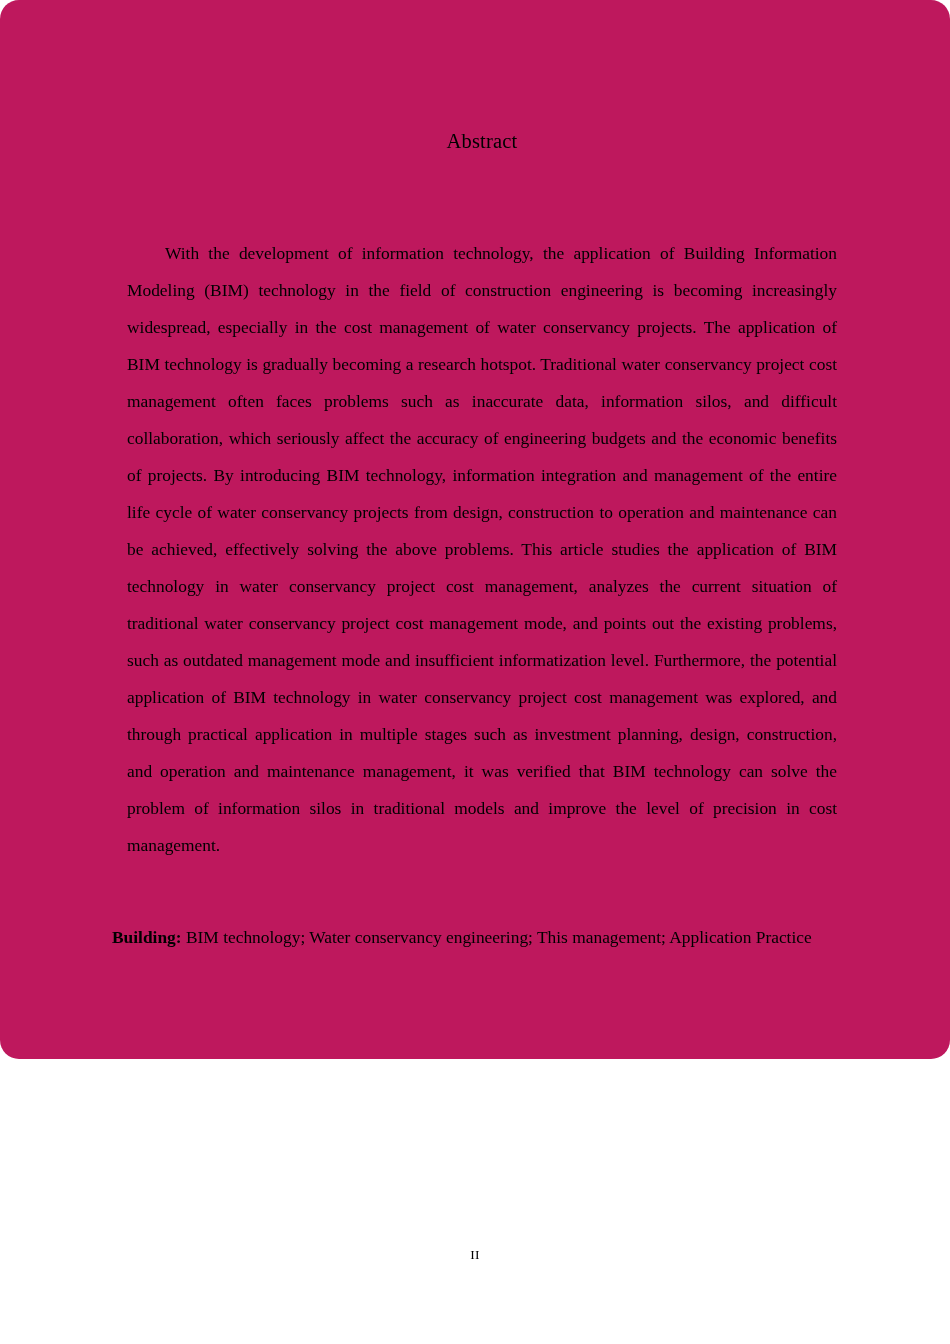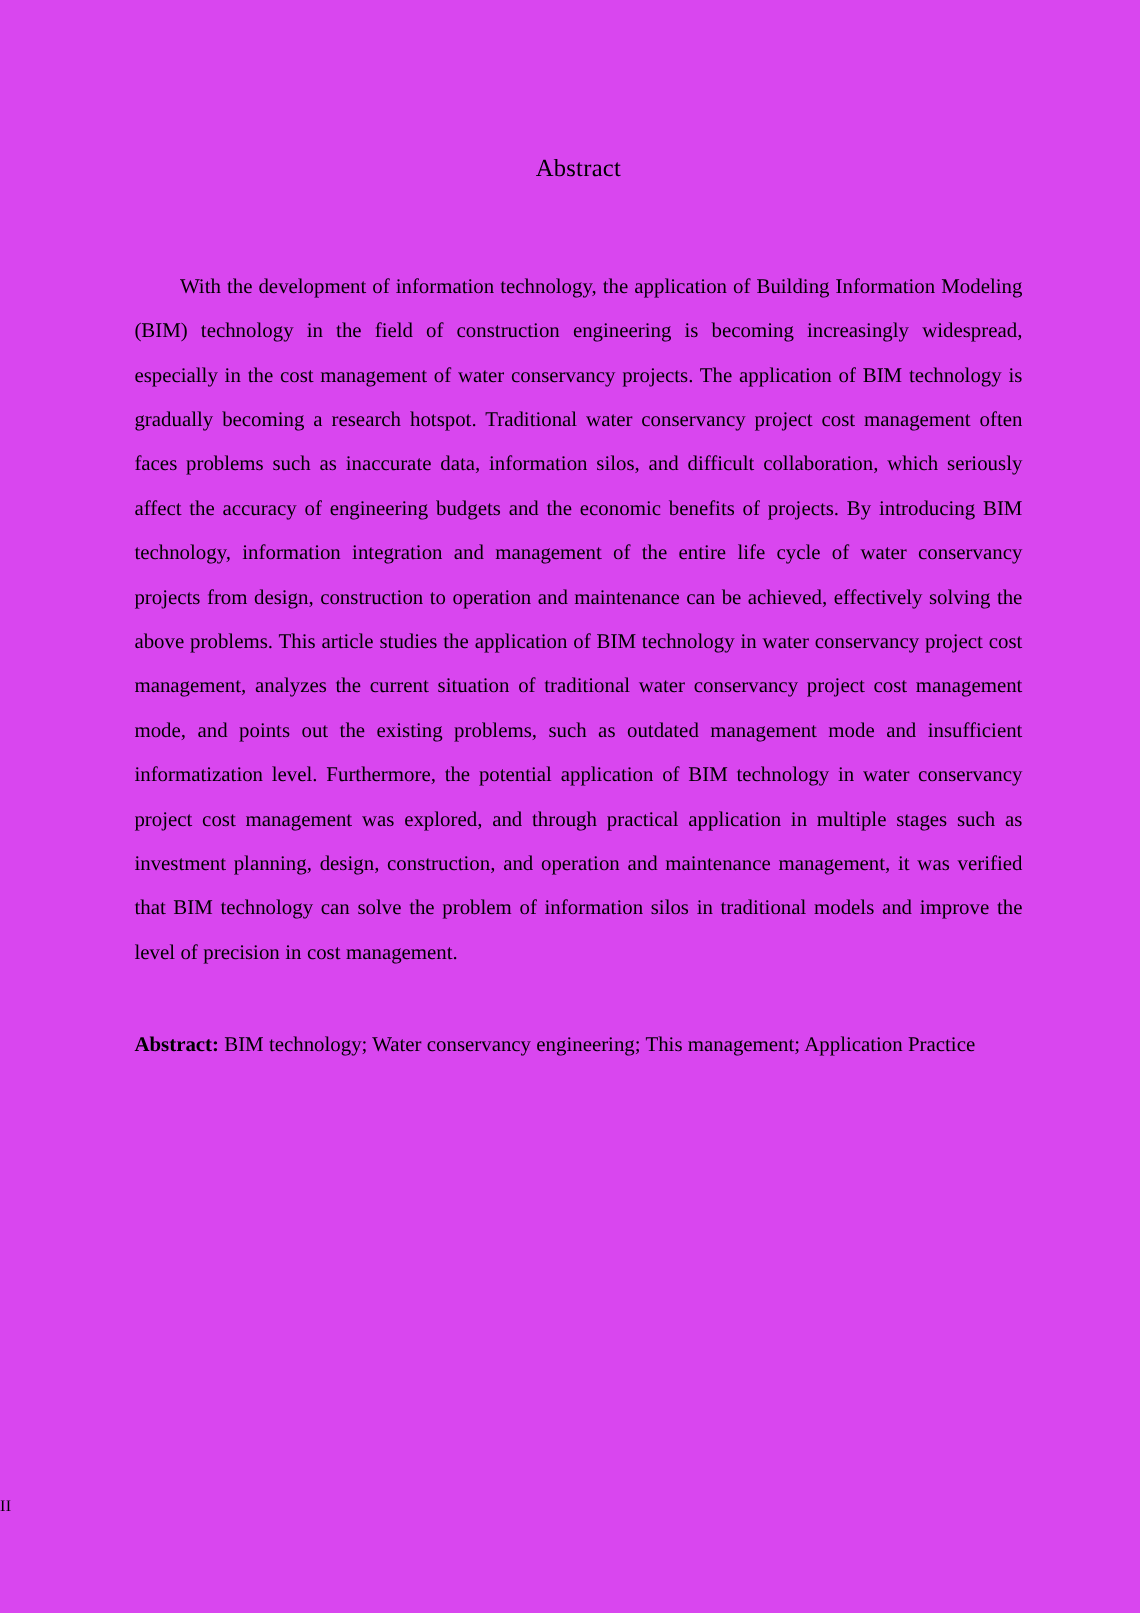--- a/index.html
+++ b/index.html
@@ -13,43 +13,44 @@
     position: relative;
     font-family: "Liberation Serif", "DejaVu Serif", serif;
     color: #000000;
     overflow: hidden;
   }
 
   .page {
     position: absolute;
     inset: 0;
     width: 950px;
-    height: 1344px;
-    background: #d946ef;
+    height: 1059px;
+    background: #be185d;
+    border-radius: 19px;
   }
 
   .content {
     position: absolute;
     left: 112px;
     top: 0;
     width: 740px;
   }
 
   .page-title {
     text-align: center;
     font-size: 20.5px;
     line-height: 1;
     font-weight: normal;
     margin: 0;
     padding-top: 131px;
     letter-spacing: 0.2px;
   }
 
   .abstract-body {
-    margin: 0;
+    margin: 15px;
     padding-top: 68px;
     font-size: 17.4px;
     line-height: 37px;
     text-align: justify;
     text-justify: inter-word;
     text-indent: 38px;
     hyphens: none;
     word-spacing: 0.2px;
   }
 
@@ -65,35 +66,36 @@
 
   .keywords-label {
     font-weight: bold;
   }
 
   .page-footer {
     position: absolute;
     left: 0;
     right: 0;
     top: 1248px;
+    text-align: center;
     font-size: 13.5px;
     line-height: 1;
     letter-spacing: 0.3px;
   }
 </style>
 </head>
 <body>
 
 <div class="page">
 
   <div class="content">
 
     <h1 class="page-title">Abstract</h1>
 
     <p class="abstract-body">With the development of information technology, the application of Building Information Modeling (BIM) technology in the field of construction engineering is becoming increasingly widespread, especially in the cost management of water conservancy projects. The application of BIM technology is gradually becoming a research hotspot. Traditional water conservancy project cost management often faces problems such as inaccurate data, information silos, and difficult collaboration, which seriously affect the accuracy of engineering budgets and the economic benefits of projects. By introducing BIM technology, information integration and management of the entire life cycle of water conservancy projects from design, construction to operation and maintenance can be achieved, effectively solving the above problems. This article studies the application of BIM technology in water conservancy project cost management, analyzes the current situation of traditional water conservancy project cost management mode, and points out the existing problems, such as outdated management mode and insufficient informatization level. Furthermore, the potential application of BIM technology in water conservancy project cost management was explored, and through practical application in multiple stages such as investment planning, design, construction, and operation and maintenance management, it was verified that BIM technology can solve the problem of information silos in traditional models and improve the level of precision in cost management.</p>
 
-    <p class="keywords"><span class="keywords-label">Abstract:</span><span class="keywords-value"> BIM technology; Water conservancy engineering; This management; Application Practice</span></p>
+    <p class="keywords"><span class="keywords-label">Building:</span><span class="keywords-value"> BIM technology; Water conservancy engineering; This management; Application Practice</span></p>
 
   </div>
 
   <div class="page-footer">II</div>
 
 </div>
 
 </body></html>

